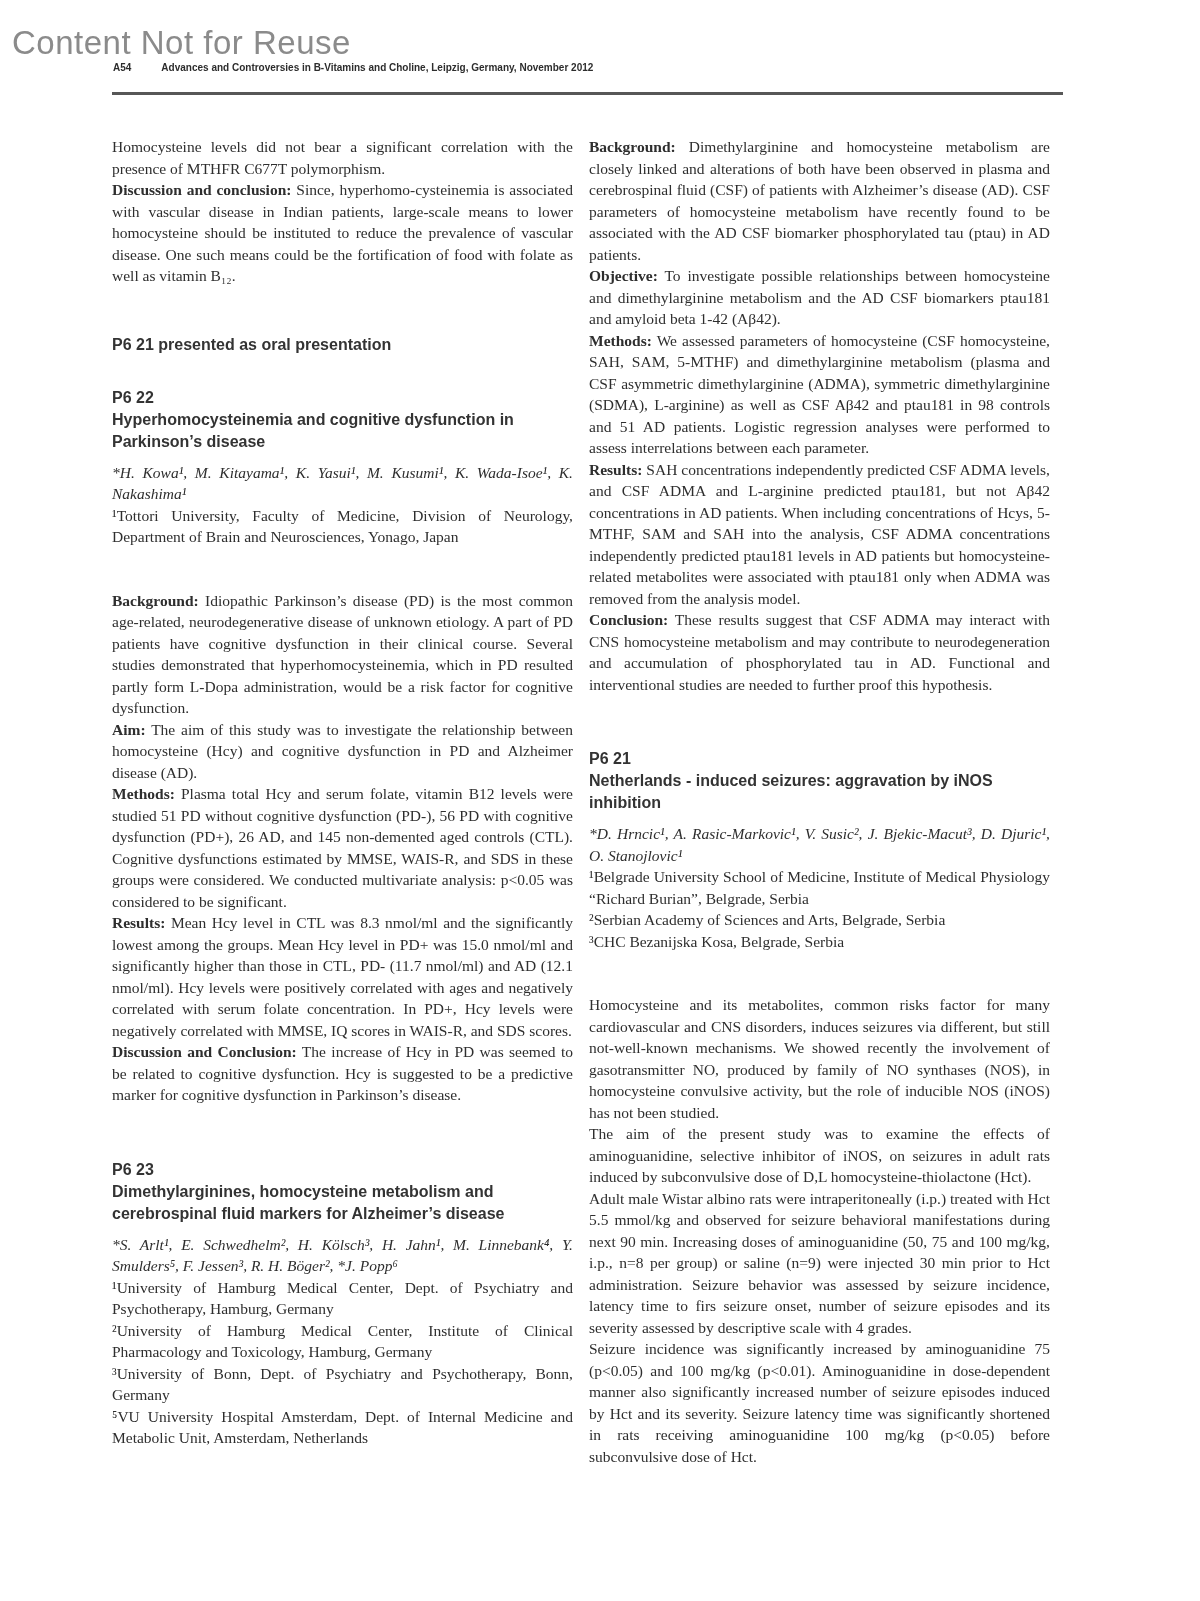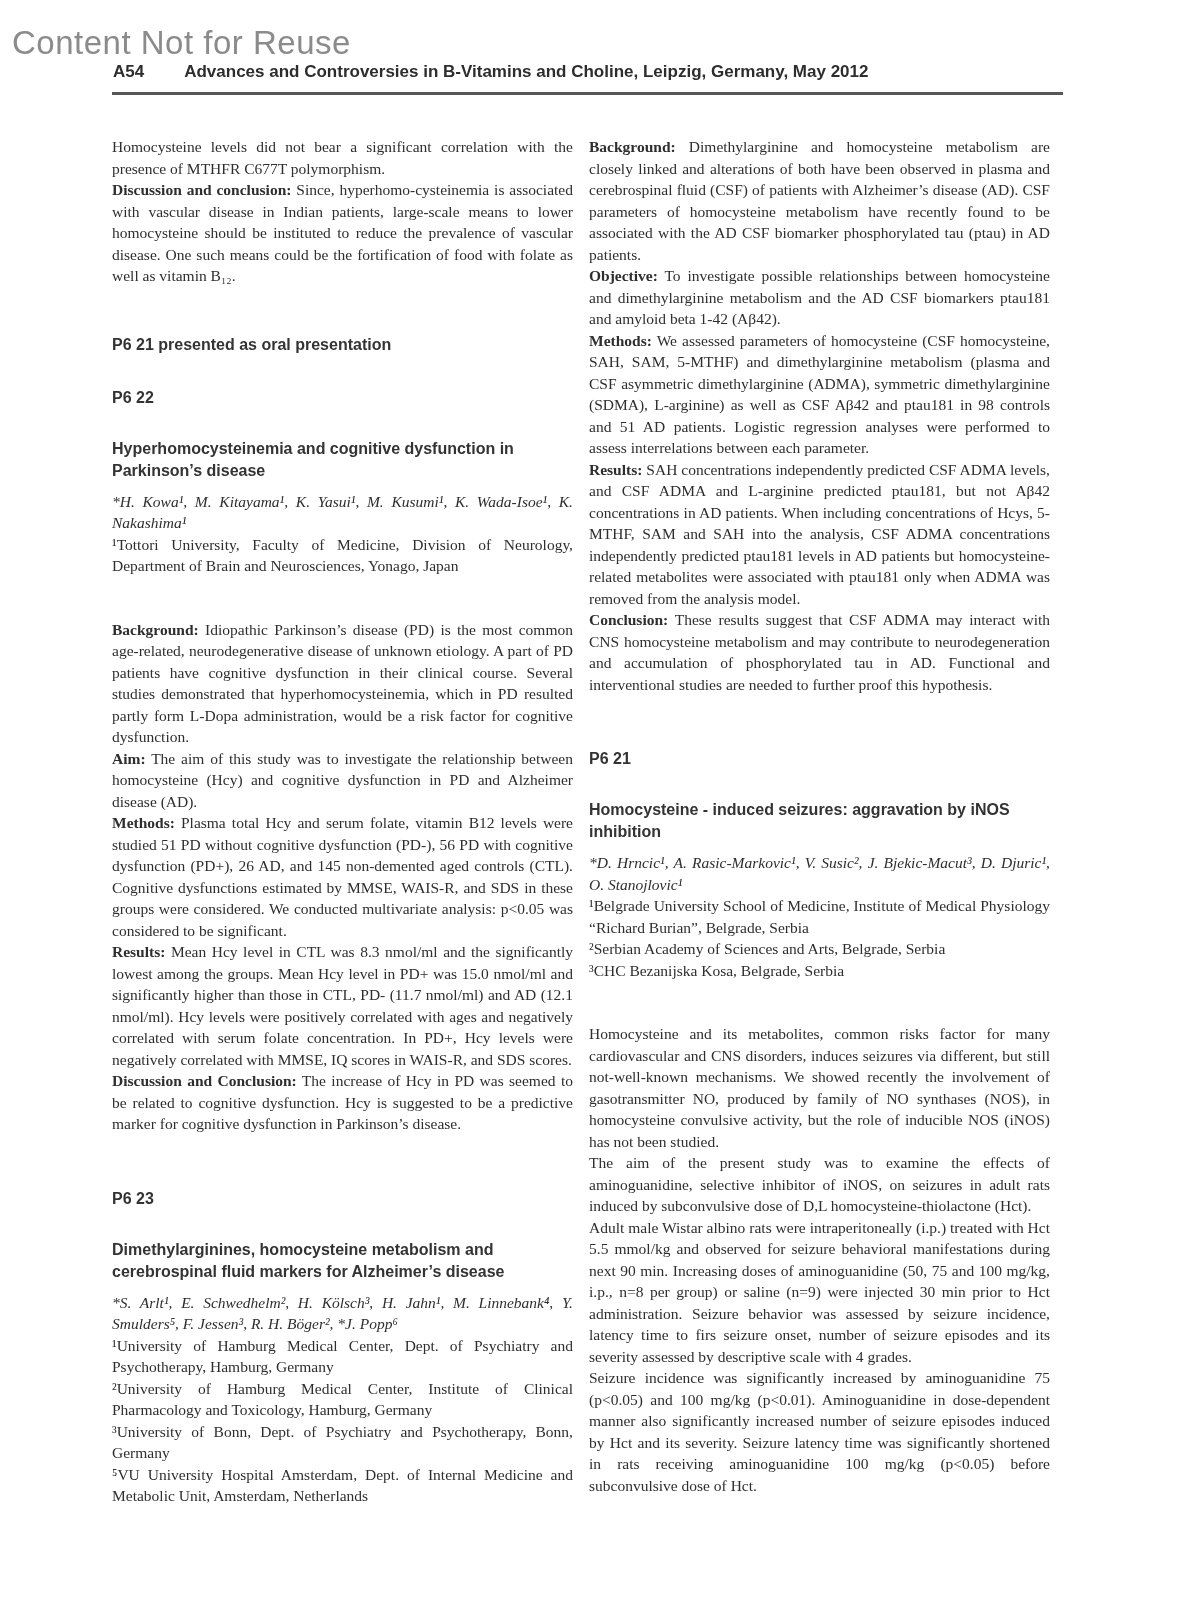--- a/index.html
+++ b/index.html
@@ -19,23 +19,23 @@
     color: #8b8b8b;
     letter-spacing: 0.5px;
     white-space: nowrap;
   }
 
   .header-row {
     position: absolute;
     left: 113px; top: 62px;
     width: 950px;
     display: flex;
-    gap: 40px;
+    gap: 30px;
     font-family: "Liberation Sans", "DejaVu Sans", sans-serif;
-    font-size: 17px;
+    font-size: 10px;
     font-weight: bold;
     color: #2d2d2d;
     white-space: nowrap;
   }
 
   .header-rule {
     position: absolute;
     left: 112px; top: 92px;
     width: 951px; height: 3px;
     background: #575757;
@@ -60,41 +60,40 @@
   }
   .lead { font-weight: bold; }
 
   .sans-bold {
     font-family: "Liberation Sans", "DejaVu Sans", sans-serif;
     font-size: 16px;
     line-height: 22px;
     font-weight: bold;
     color: #333333;
     text-align: left;
-    margin-top: 29px;
   }
 
   .authors {
     font-style: italic;
   }
 
   .gap-oral     { margin-top: 47px; }
   .gap-abstract { margin-top: 31px; }
   .gap-authors  { margin-top: 9px; }
   .gap-body     { margin-top: 42px; }
   .gap-next-abs { margin-top: 53px; }
 </style>
 </head>
 <body>
 
 <div class="watermark">Content Not for Reuse</div>
 
 <div class="header-row">
   <span>A54</span>
-  <span>Advances and Controversies in B-Vitamins and Choline, Leipzig, Germany, May 2012</span>
+  <span>Advances and Controversies in B-Vitamins and Choline, Leipzig, Germany, November 2012</span>
 </div>
 <div class="header-rule"></div>
 
 <div class="columns">
 
   <div class="col">
 
     <p class="body-text"><span>Homocysteine levels did not bear a significant correlation with the presence of MTHFR C677T polymorphism.</span></p>
 
     <p class="body-text"><span class="lead">Discussion and conclusion:</span><span> Since, hyperhomo-cysteinemia is associated with vascular disease in Indian patients, large-scale means to lower homocysteine should be instituted to reduce the prevalence of vascular disease. One such means could be the fortification of food with folate as well as vitamin B₁₂.</span></p>
@@ -137,21 +136,21 @@
 
     <p class="body-text"><span class="lead">Objective:</span><span> To investigate possible relationships between homocysteine and dimethylarginine metabolism and the AD CSF biomarkers ptau181 and amyloid beta 1-42 (Aβ42).</span></p>
 
     <p class="body-text"><span class="lead">Methods:</span><span> We assessed parameters of homocysteine (CSF homocysteine, SAH, SAM, 5-MTHF) and dimethylarginine metabolism (plasma and CSF asymmetric dimethylarginine (ADMA), symmetric dimethylarginine (SDMA), L-arginine) as well as CSF Aβ42 and ptau181 in 98 controls and 51 AD patients. Logistic regression analyses were performed to assess interrelations between each parameter.</span></p>
 
     <p class="body-text"><span class="lead">Results:</span><span> SAH concentrations independently predicted CSF ADMA levels, and CSF ADMA and L-arginine predicted ptau181, but not Aβ42 concentrations in AD patients. When including concentrations of Hcys, 5-MTHF, SAM and SAH into the analysis, CSF ADMA concentrations independently predicted ptau181 levels in AD patients but homocysteine-related metabolites were associated with ptau181 only when ADMA was removed from the analysis model.</span></p>
 
     <p class="body-text"><span class="lead">Conclusion:</span><span> These results suggest that CSF ADMA may interact with CNS homocysteine metabolism and may contribute to neurodegeneration and accumulation of phosphorylated tau in AD. Functional and interventional studies are needed to further proof this hypothesis.</span></p>
 
     <div class="sans-bold gap-next-abs">P6 21</div>
-    <div class="sans-bold">Homocysteine - induced seizures: aggravation by iNOS inhibition</div>
+    <div class="sans-bold">Netherlands - induced seizures: aggravation by iNOS inhibition</div>
 
     <p class="body-text authors gap-authors">*D. Hrncic¹, A. Rasic-Markovic¹, V. Susic², J. Bjekic-Macut³, D. Djuric¹, O. Stanojlovic¹</p>
 
     <div>
       <p class="body-text">¹Belgrade University School of Medicine, Institute of Medical Physiology “Richard Burian”, Belgrade, Serbia</p>
       <p class="body-text">²Serbian Academy of Sciences and Arts, Belgrade, Serbia</p>
       <p class="body-text">³CHC Bezanijska Kosa, Belgrade, Serbia</p>
     </div>
 
     <p class="body-text gap-body">Homocysteine and its metabolites, common risks factor for many cardiovascular and CNS disorders, induces seizures via different, but still not-well-known mechanisms. We showed recently the involvement of gasotransmitter NO, produced by family of NO synthases (NOS), in homocysteine convulsive activity, but the role of inducible NOS (iNOS) has not been studied.</p>

